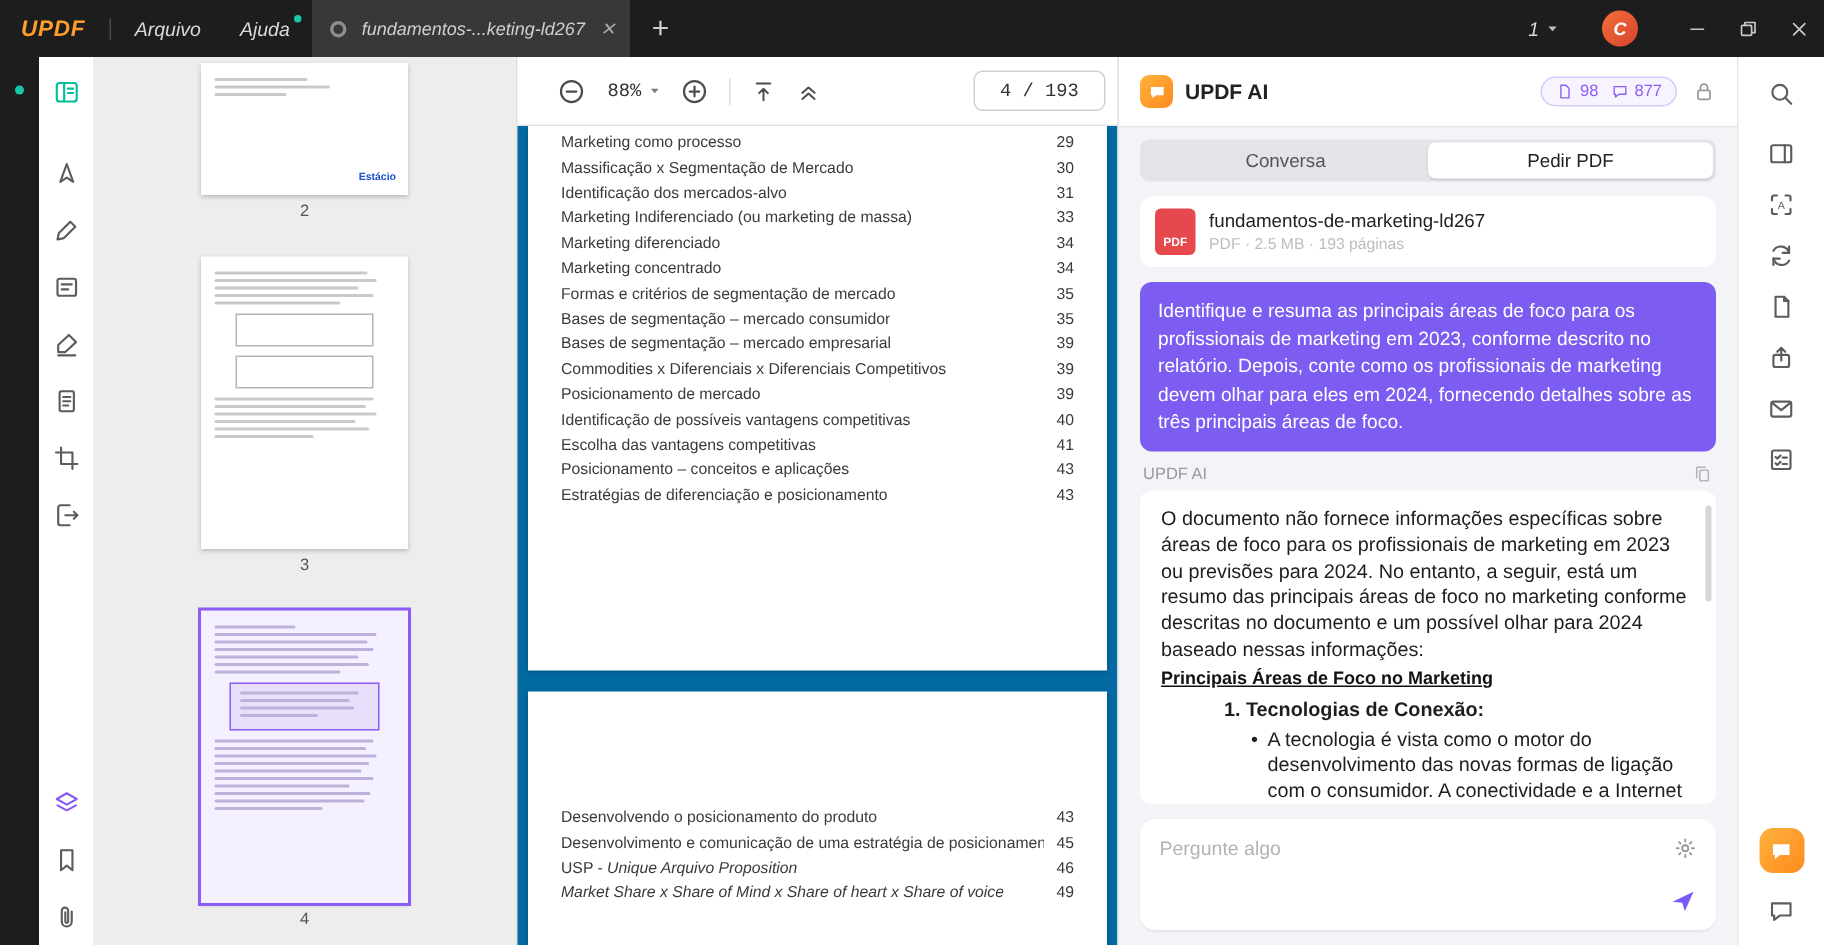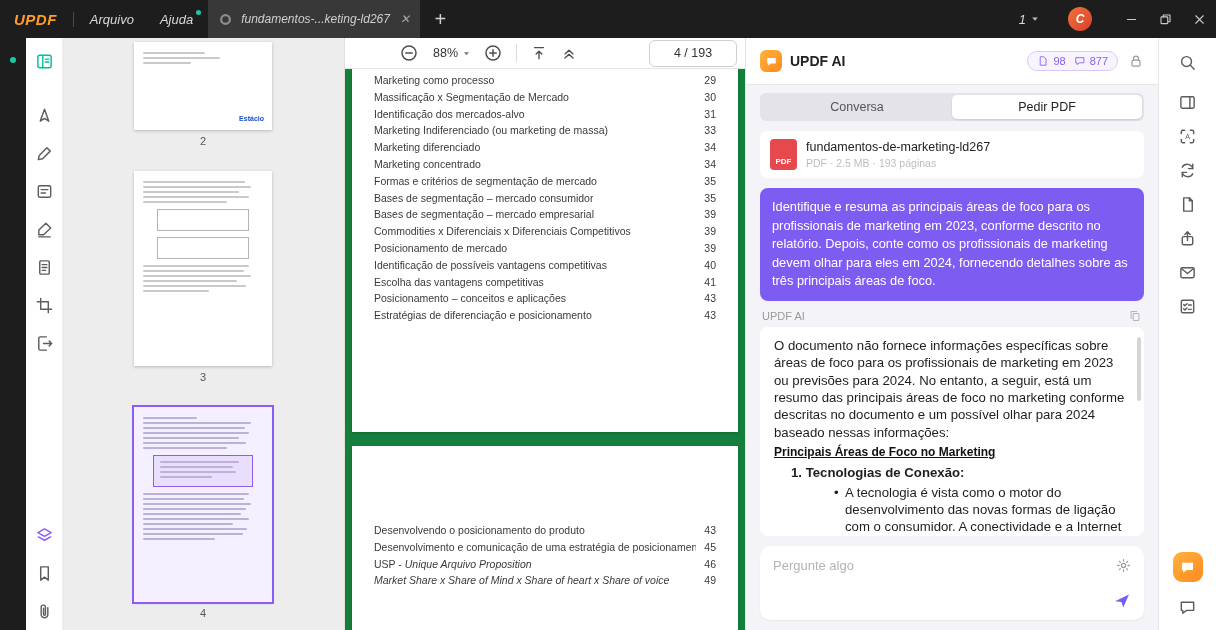--- a/index.html
+++ b/index.html
@@ -50,31 +50,31 @@
   .thumb-label { margin-top:5px; font-size:11px; color:#555; }
   .sk-line { height:2px; background:#c9c9c9; border-radius:1px; margin-bottom:3px; }
   .thumb.selected .sk-line { background:#bcb1d8; }
   .sk-brand { position:absolute; right:8px; bottom:8px; font-size:7px; font-weight:bold; color:#1a4fd0; }
   .sk-box { border:1px solid #b5b5b5; height:22px; margin:6px 14px; }
   .sk-select { border:1px solid #8b5cf6; background:#e9defc; margin:6px 10px; padding:5px 6px; }
   .sk-select .sk-line { background:#a78fe0; }
 
   
   .viewercol { width:400px; flex-shrink:0; display:flex; flex-direction:column; min-width:0; }
-  .viewer-toolbar { height:31px; background:#fff; border-bottom:1px solid #e4e4e4; display:flex; align-items:center; padding-left:54px; flex-shrink:0; }
+  .viewer-toolbar { height:46px; background:#fff; border-bottom:1px solid #e4e4e4; display:flex; align-items:center; padding-left:26px; flex-shrink:0;font-family:Liberation Mono, monospace; }
   .vt-ic { width:20px; height:20px; color:#4d4d4d; display:inline-flex; cursor:pointer; flex-shrink:0; }
   .vt-ic svg { width:100%; height:100%; }
   .zoom-label { font-size:12.5px; color:#333; margin:0 2px 0 14px; cursor:pointer; }
   .caret { width:13px; height:13px; color:#7a7a7a; display:inline-flex; cursor:pointer; }
   .zoom-in { margin-left:10px; }
   .vt-sep { width:1px; height:18px; background:#dcdcdc; margin:0 13px; }
   .vt-small { width:18px; height:18px; }
   .vt-small + .vt-small { margin-left:12px; }
   .page-box { margin-left:auto; margin-right:8px; width:88px; height:27px; border:1.5px solid #cfcfcf; border-radius:6px; display:flex; align-items:center; justify-content:center; font-size:12.5px; color:#333; background:#fff; cursor:text; }
-  .pages { flex:1; background:#15803d; overflow:hidden; padding:0 7px; }
+  .pages { flex:1; background:#0369a1; overflow:hidden; padding:0 7px; }
   .pdf-page { background:#fff; box-shadow:0 1px 3px rgba(0,0,0,.2); padding:0 22px; }
   .page1 { height:363px; padding-top:5px; }
   .page2 { height:300px; margin-top:14px; padding-top:78px; }
   .toc-row { display:flex; justify-content:space-between; align-items:baseline; height:16.8px; font-size:10.5px; color:#3a3a3a; }
   .toc-title { white-space:nowrap; overflow:hidden; }
   .toc-page { margin-left:8px; }
 
   
   .ai { width:413px; flex-shrink:0; background:#f4f3f8; border-left:1px solid #e3e3e3; display:flex; flex-direction:column; min-height:0; }
   .ai-header { height:47px; background:#fff; border-bottom:1px solid #e6e6e6; display:flex; align-items:center; padding:0 14px; flex-shrink:0; }
@@ -92,21 +92,21 @@
   .file-card { margin-top:10px; background:#fff; border-radius:8px; padding:8px 10px; display:flex; align-items:center; gap:9px; flex-shrink:0; cursor:pointer; }
   .pdf-ico { width:27px; height:31px; background:#e5484d; border-radius:4px; color:#fff; font-size:8px; font-weight:bold; display:flex; align-items:flex-end; justify-content:center; padding-bottom:4px; flex-shrink:0; }
   .file-name { font-size:12.5px; color:#222; }
   .file-meta { font-size:10.5px; color:#bdbdbd; margin-top:3px; }
   .user-bubble { margin-top:10px; background:#7d5cf1; color:#ffffff; border-radius:8px; padding:10px 12px; font-size:12.8px; line-height:1.45; flex-shrink:0; }
   .ai-label-row { display:flex; align-items:center; justify-content:space-between; margin:8px 2px 4px; font-size:11px; color:#9a9a9a; flex-shrink:0; }
   .copy-ic { width:14px; height:14px; color:#b5b5b5; display:inline-flex; cursor:pointer; }
   .ai-response { background:#fff; border-radius:8px; padding:10px 14px; font-size:13.2px; line-height:1.32; color:#1e1e1e; flex:1; min-height:0; overflow:hidden; position:relative; }
   .ai-response p { margin-bottom:2px; }
   .ai-response h3 { font-size:12px; margin:4px 0 3px; color:#111;text-decoration:underline; }
-  .num-item { font-weight:bold; margin-left:17px; margin-bottom:2px; }
+  .num-item { font-weight:bold; margin-left:42px; margin-bottom:2px; }
   .bullet { margin-left:60px; position:relative; padding-left:11px; }
   .bullet::before { content:"•"; position:absolute; left:0; top:0; }
   .resp-scroll { position:absolute; right:3px; top:10px; width:4px; height:64px; background:#d6d6d6; border-radius:2px; }
   .ask-box { margin-top:10px; background:#fff; border-radius:10px; height:74px; position:relative; flex-shrink:0; box-shadow:0 1px 2px rgba(0,0,0,.06); }
   .ask-input { border:none; outline:none; background:transparent; font-family:"Liberation Sans",sans-serif; font-size:13px; color:#333; position:absolute; top:12px; left:13px; width:300px; }
   .ask-input::placeholder { color:#b3b3b3; }
   .idea-ic { position:absolute; top:11px; right:12px; width:17px; height:17px; color:#9a9a9a; display:inline-flex; cursor:pointer; }
   .send-ic { position:absolute; bottom:9px; right:12px; width:20px; height:20px; color:#7a5af8; display:inline-flex; cursor:pointer; }
 
   

